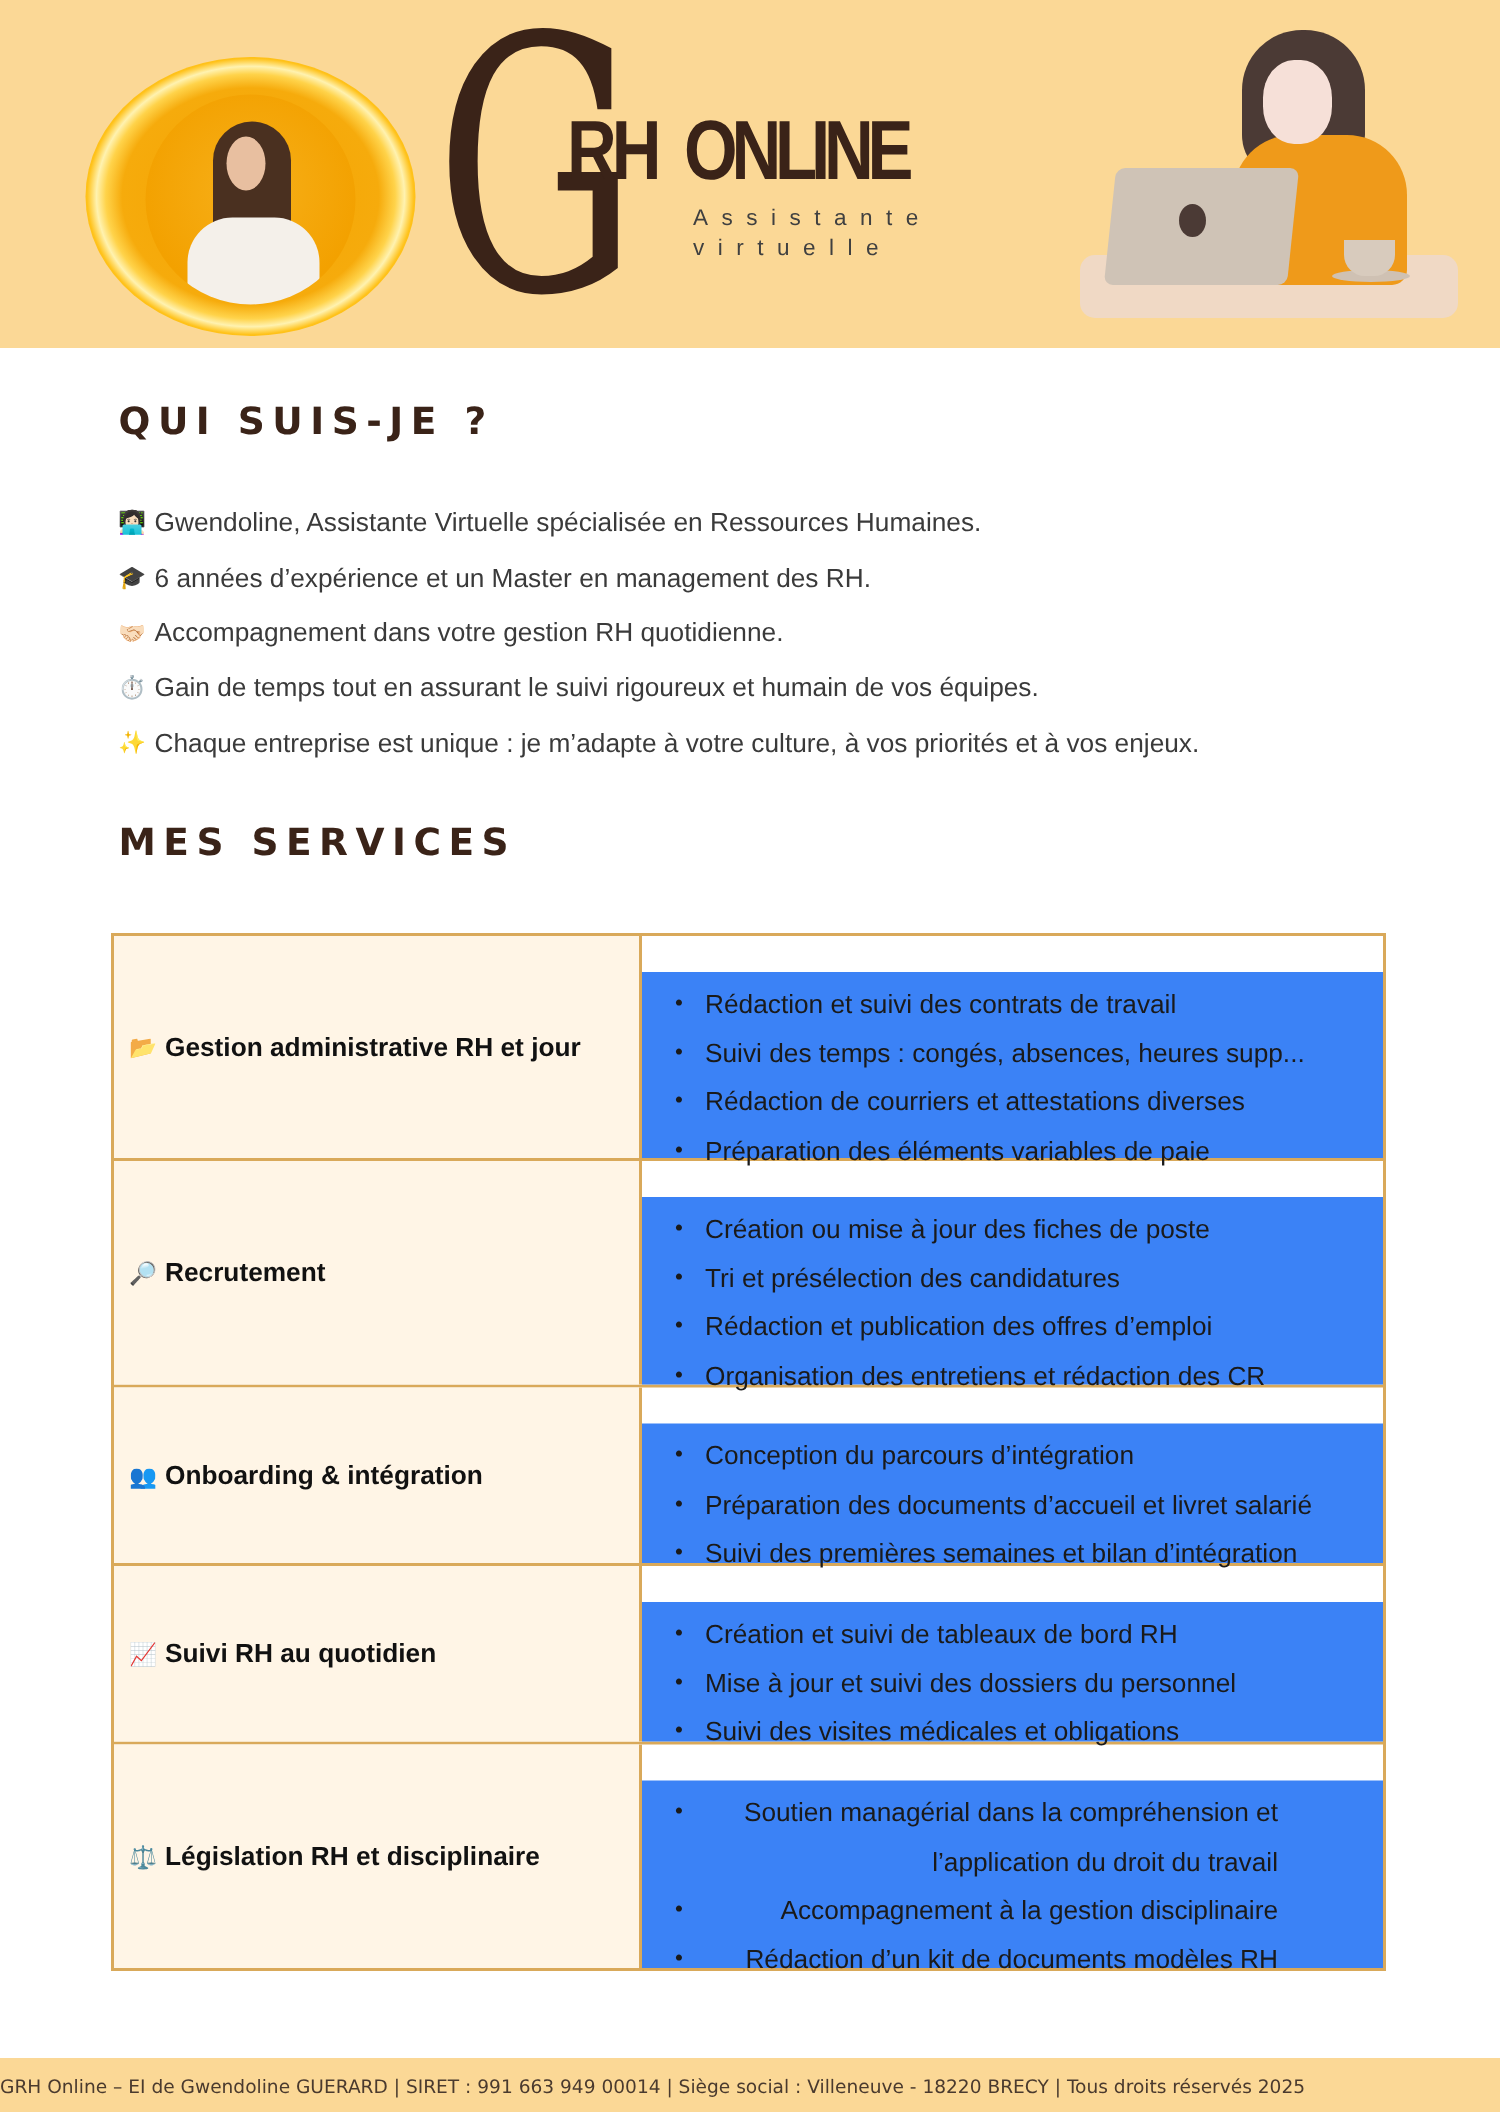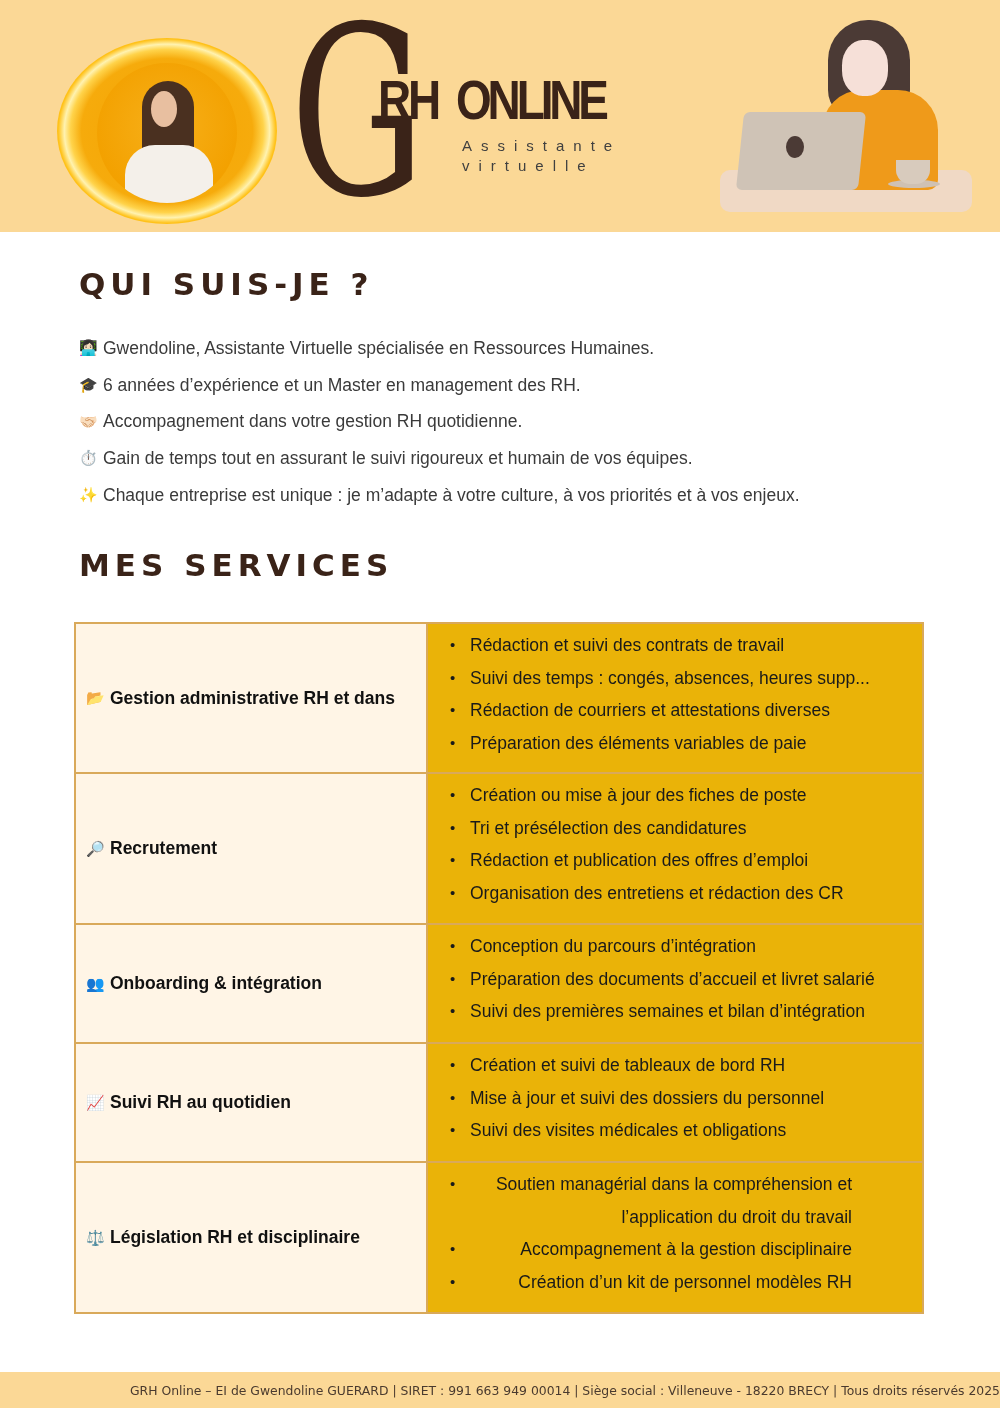--- a/index.html
+++ b/index.html
@@ -27,40 +27,40 @@
   .desk { position: absolute; left: 2px; top: 150px; width: 252px; height: 42px; border-radius: 10px; background: #f0d9c5; }
   .hair { position: absolute; left: 110px; top: 0px; width: 82px; height: 100px; border-radius: 40px 40px 30px 30px; background: #4b3a35; }
   .face { position: absolute; left: 124px; top: 20px; width: 46px; height: 56px; border-radius: 45%; background: #f6e0d8; }
   .sweater { position: absolute; left: 104px; top: 70px; width: 116px; height: 100px; border-radius: 40px 40px 10px 10px; background: #ef9a1a; }
   .laptop { position: absolute; left: 22px; top: 92px; width: 122px; height: 78px; background: #cfc3b6; border-radius: 6px; transform: skewX(-6deg); }
   .apple { position: absolute; left: 68px; top: 116px; width: 18px; height: 22px; border-radius: 50%; background: #4b3a35; }
   .cup { position: absolute; left: 178px; top: 140px; width: 34px; height: 24px; border-radius: 0 0 14px 14px; background: #d8cbbd; }
   .saucer { position: absolute; left: 170px; top: 160px; width: 52px; height: 8px; border-radius: 50%; background: #cfc1b3; }
 
   
-  .section-title { position: absolute; left: 79px; font-family: "DejaVu Sans", sans-serif; font-weight: bold; font-size: 31px; letter-spacing: 5px; color: #3a2318; }
+  .section-title { position: absolute; left: 79px; font-family: "DejaVu Sans", sans-serif; font-weight: bold; font-size: 25px; letter-spacing: 5px; color: #3a2318; }
   .title-who { top: 266px; }
   .title-services { top: 547px; }
 
   .intro { position: absolute; left: 79px; top: 330px; width: 880px; }
   .intro-line { display: flex; align-items: center; height: 36.7px; font-size: 17.5px; color: #3a3a3a; }
   .intro-icon { width: 24px; font-size: 15px; display: inline-block; }
 
   
   .services { position: absolute; left: 74px; top: 622px; width: 850px; border: 2px solid #d9a95a; border-collapse: collapse; }
   .svc-row { display: flex; border-bottom: 2px solid #d9a95a; }
   .svc-row:last-child { border-bottom: none; }
   .svc-label { width: 352px; background: #fff5e6; border-right: 2px solid #d9a95a; display: flex; align-items: center; padding-left: 10px; font-weight: bold; font-size: 17.5px; color: #111; }
   .svc-label-icon { width: 24px; font-size: 15px; display: inline-block; }
-  .svc-items { flex: 1; padding: 5px 0 28px 20px; background: #eab308; }
+  .svc-items { flex: 1; padding: 5px 0 28px 20px; background: #3b82f6; margin-top: 24px; }
   .svc-item { position: relative; padding-left: 22px; font-size: 17.5px; line-height: 32.6px; color: #1a1a1a; }
   .svc-item::before { content: "•"; position: absolute; left: 2px; top: 0; font-size: 15px; }
 
   
-  .footer { position: absolute; left: 0; top: 1372px; width: 1000px; height: 36px; background: #fbd896; display: flex; align-items: center; justify-content: flex-end; font-family: "DejaVu Sans", sans-serif; font-size: 12.4px; color: #4a3a2e; }
+  .footer { position: absolute; left: 0; top: 1372px; width: 1000px; height: 36px; background: #fbd896; display: flex; align-items: center; justify-content: flex-start; font-family: "DejaVu Sans", sans-serif; font-size: 12.4px; color: #4a3a2e; }
 </style>
 </head>
 <body>
 
 <div class="header">
   <div class="photo-ring">
     <div class="photo-inner">
       <div class="person-hair"></div>
       <div class="person-face"></div>
       <div class="person-body"></div>
@@ -114,21 +114,21 @@
   </div>
 </div>
 
 <h2 class="section-title title-services">MES SERVICES</h2>
 
 <div class="services">
 
   <div class="svc-row" style="height:150px;">
     <div class="svc-label">
       <span class="svc-label-icon">📂</span>
-      <span>Gestion administrative RH et dans</span>
+      <span>Gestion administrative RH et jour</span>
     </div>
     <div class="svc-items">
       <div class="svc-item">Rédaction et suivi des contrats de travail</div>
       <div class="svc-item">Suivi des temps : congés, absences, heures supp...</div>
       <div class="svc-item">Rédaction de courriers et attestations diverses</div>
       <div class="svc-item">Préparation des éléments variables de paie</div>
     </div>
   </div>
 
   <div class="svc-row" style="height:151px;">
@@ -169,20 +169,20 @@
   </div>
 
   <div class="svc-row" style="height:149px;">
     <div class="svc-label">
       <span class="svc-label-icon">⚖️</span>
       <span>Législation RH et disciplinaire</span>
     </div>
     <div class="svc-items" style="padding-right:70px;text-align:right;">
       <div class="svc-item">Soutien managérial dans la compréhension et l’application du droit du travail</div>
       <div class="svc-item">Accompagnement à la gestion disciplinaire</div>
-      <div class="svc-item">Création d’un kit de personnel modèles RH</div>
+      <div class="svc-item">Rédaction d’un kit de documents modèles RH</div>
     </div>
   </div>
 </div>
 
 <div class="footer">
   <span>GRH Online – EI de Gwendoline GUERARD | SIRET : 991 663 949 00014 | Siège social : Villeneuve - 18220 BRECY | Tous droits réservés 2025</span>
 </div>
 
 </body></html>

